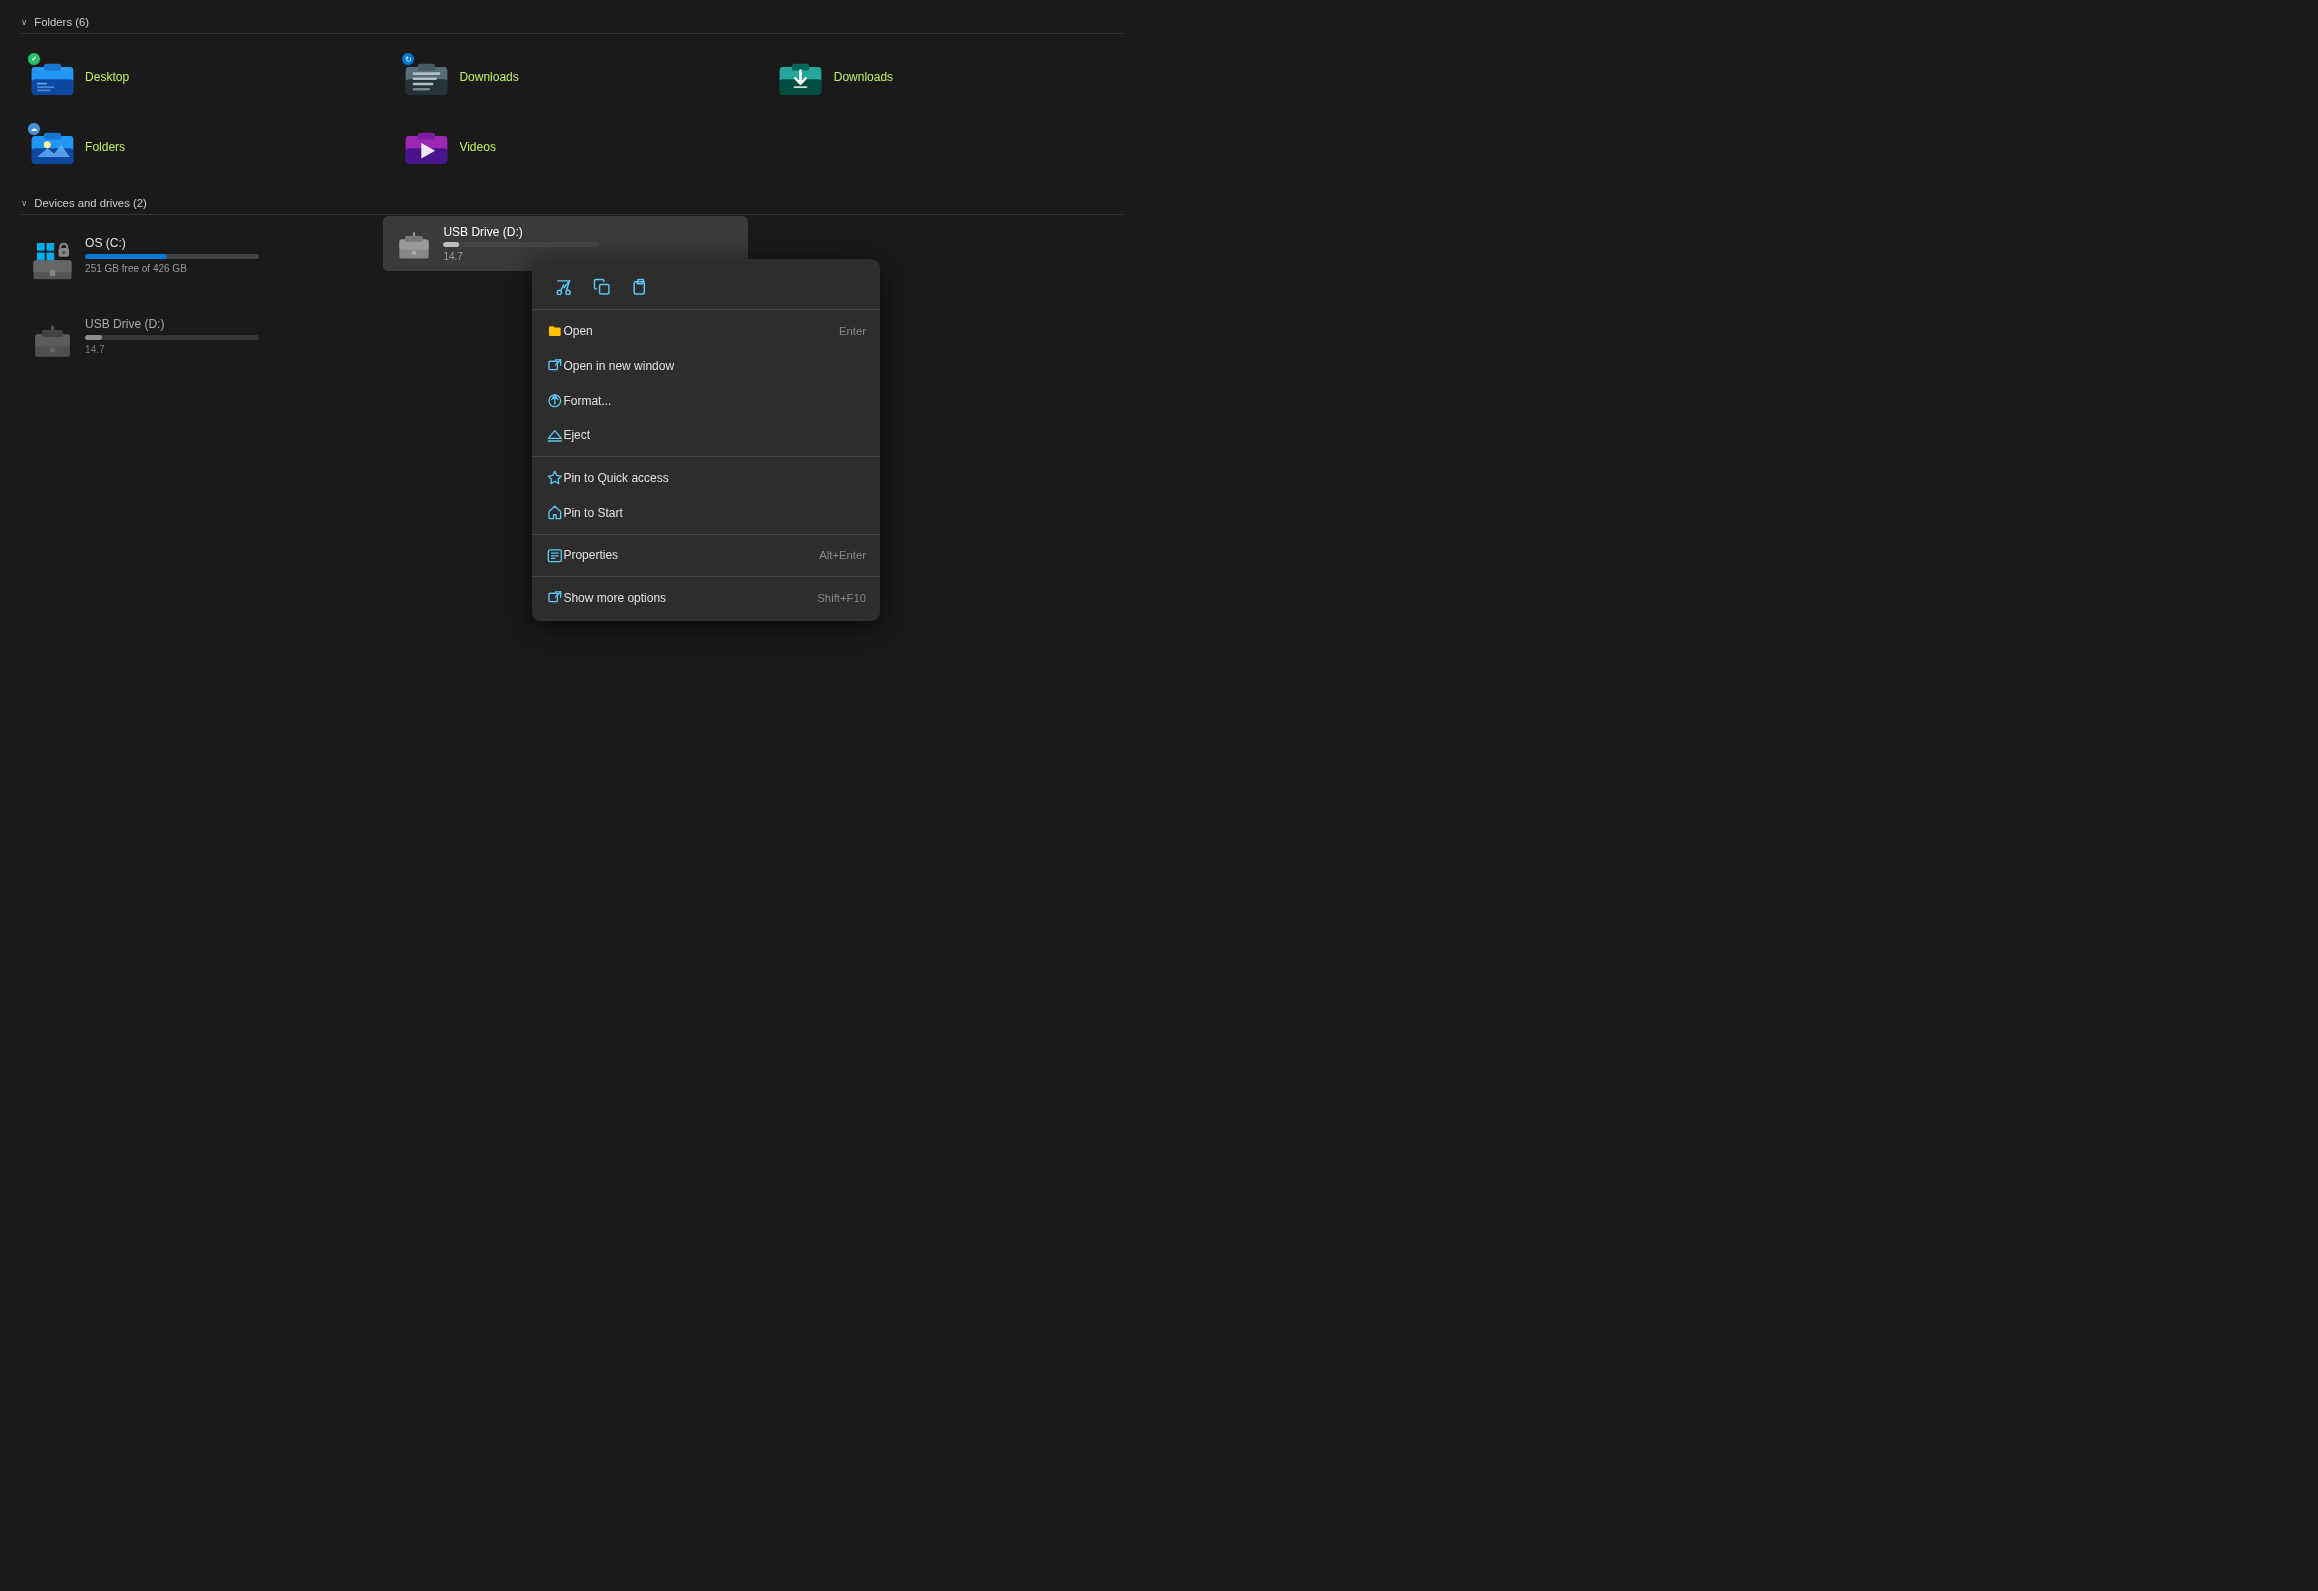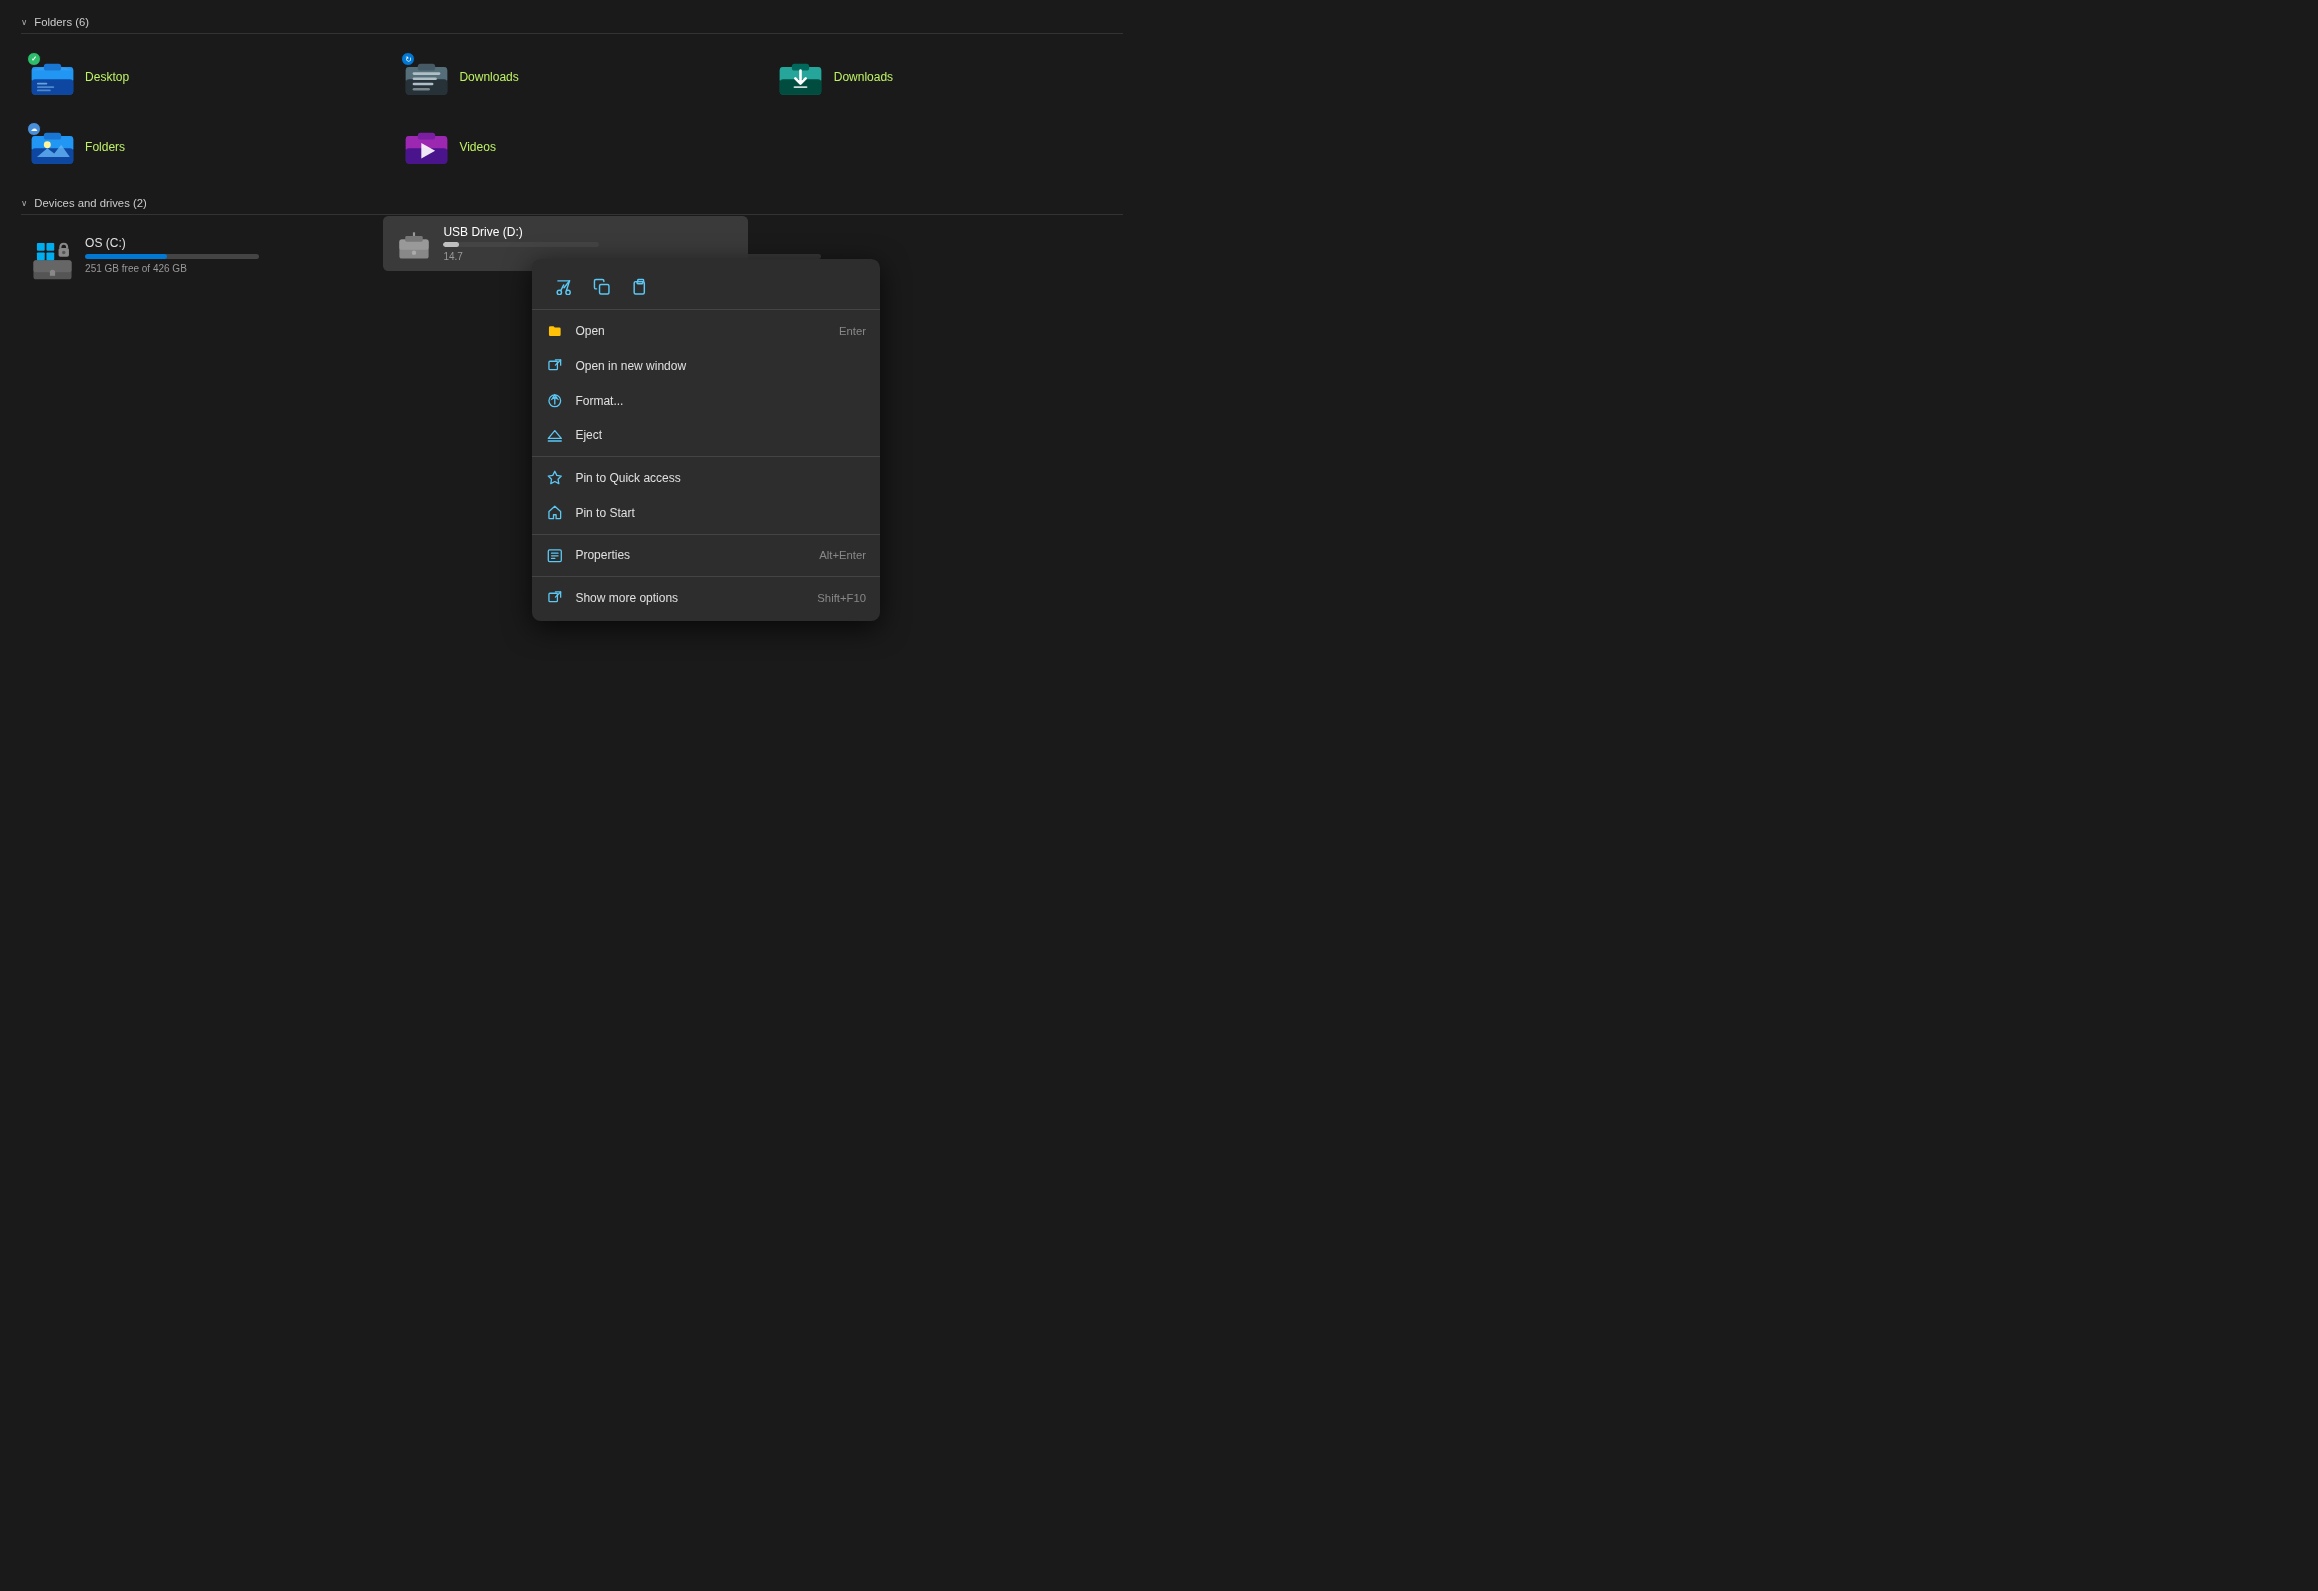--- a/index.html
+++ b/index.html
@@ -114,21 +114,21 @@
       color: #bef264;
     }
 
     
     .drives-section {
       margin-top: 3.5px;
     }
 
     .drives-grid {
       display: grid;
-      grid-template-columns: repeat(2, 1fr);
+      grid-template-columns: repeat(1, 1fr);
       gap: 22px 21px;
     }
 
     .drive-item {
       display: flex;
       align-items: flex-start;
       gap: 10.4px;
       padding: 7px 8.7px;
       border-radius: 5.2px;
       cursor: pointer;
@@ -223,21 +223,20 @@
       justify-content: center;
       border-radius: 5.2px;
       cursor: pointer;
       color: #5bc8f5;
       font-size: 15.6px;
     }
 
     .ctx-item {
       display: flex;
       align-items: center;
-      gap: 12px;
       padding: 8.7px 14px;
       cursor: pointer;
       font-size: 12px;
       color: #e0e0e0;
       position: relative;
     }
 
     .ctx-item-icon {
       width: 17.4px;
       height: 17.4px;

